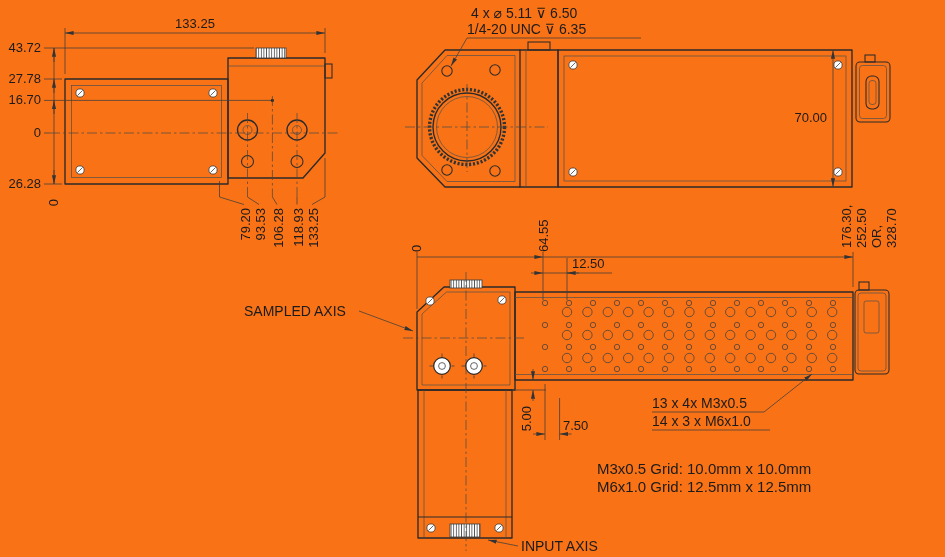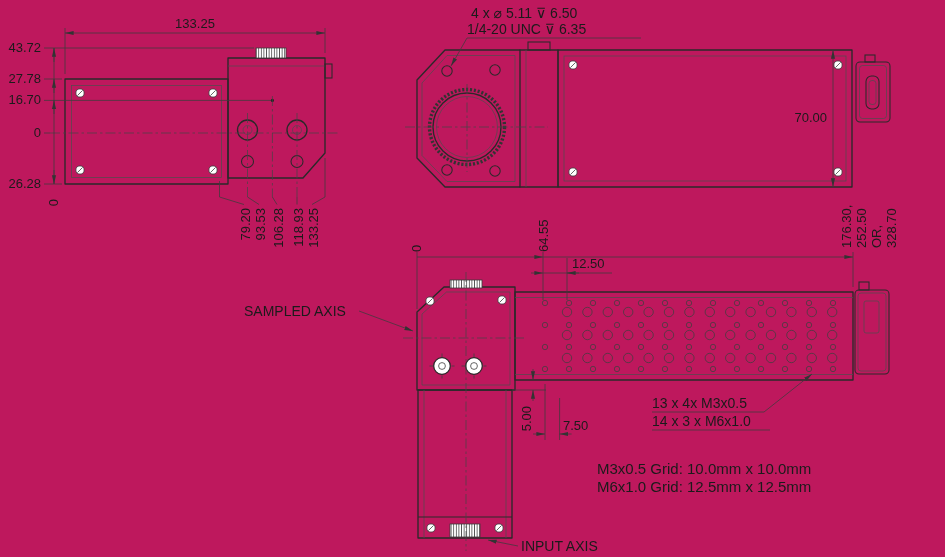--- a/index.html
+++ b/index.html
@@ -1,16 +1,16 @@
 <!DOCTYPE html>
 <html><head>
 <meta charset="utf-8">
 <style>
   html,body{margin:0;padding:0;background:#fff}
-  .stage{position:relative;width:945px;height:557px;background:#be185d;overflow:hidden;
+  .stage{position:relative;width:945px;height:557px;background:#f97316;overflow:hidden;
          font-family:"Liberation Sans",sans-serif}
   svg{display:block}
   .edge{fill:none;stroke:#2a2a2a;stroke-width:1.35;stroke-linejoin:round;stroke-linecap:round}
   .edge2{fill:none;stroke:#2a2a2a;stroke-width:1.05}
   .thin{fill:none;stroke:#4d4d4d;stroke-width:0.7}
   .dim{fill:none;stroke:#3c3c3c;stroke-width:0.75}
   .cl{fill:none;stroke:#454545;stroke-width:0.7;stroke-dasharray:10 3 2.5 3}
   .teeth{fill:none;stroke:#333;stroke-width:3.4;stroke-dasharray:2.1 1.8}
   text{font-family:"Liberation Sans",sans-serif;fill:#1b1b1b}
   .t13{font-size:13px}

